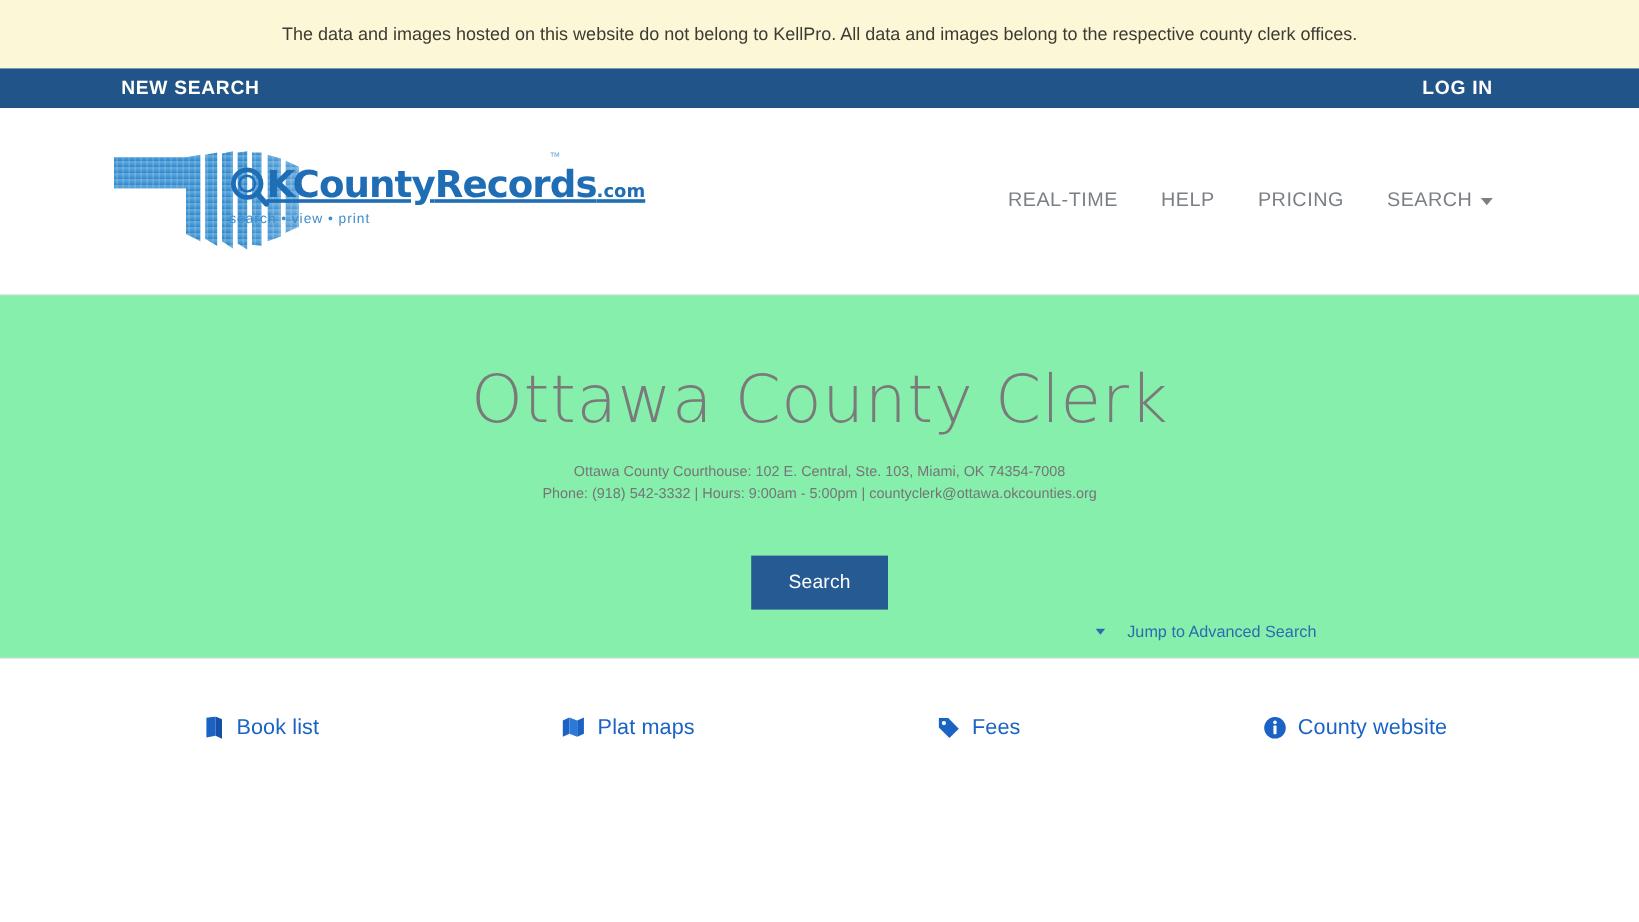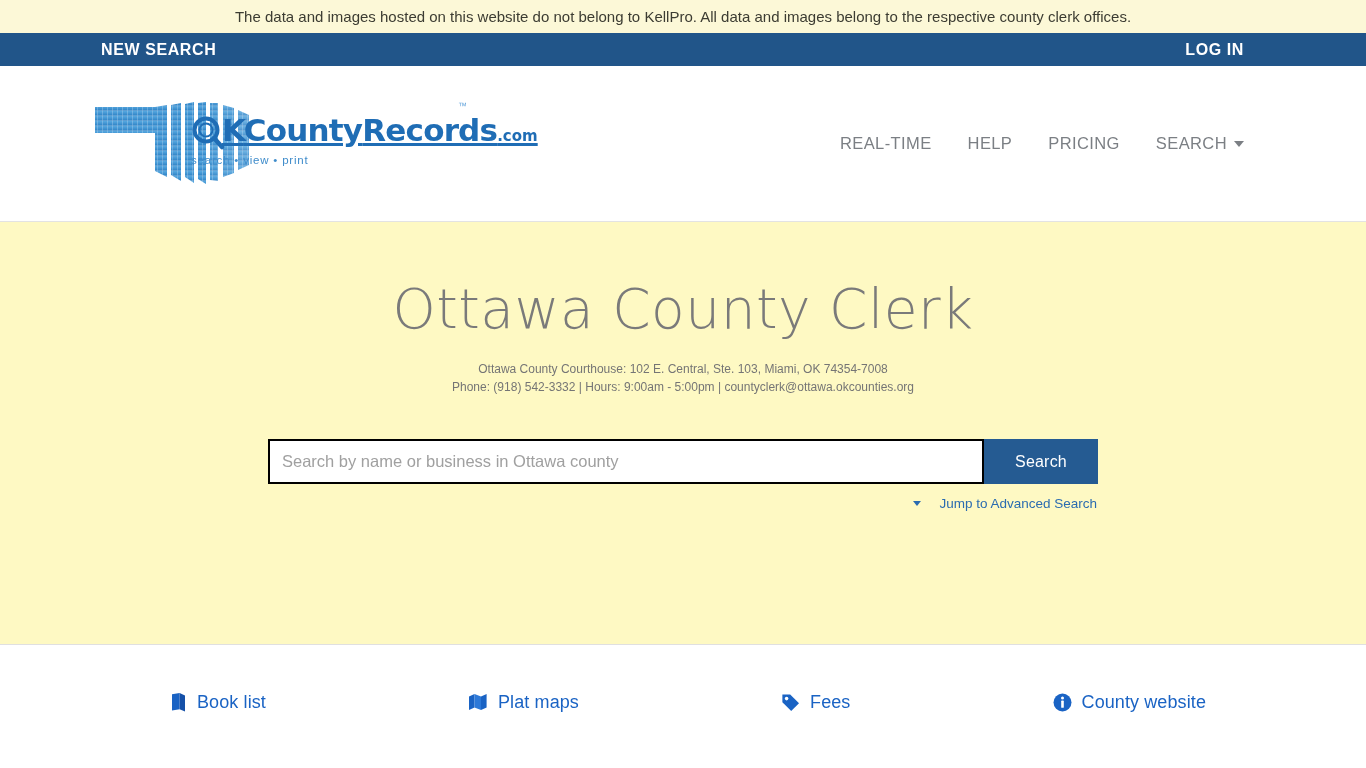--- a/index.html
+++ b/index.html
@@ -10,21 +10,21 @@
     height: 768px;
     overflow: hidden;
     background: #ffffff;
     font-family: "Liberation Sans", sans-serif;
     -webkit-font-smoothing: antialiased;
   }
 
   
   .disclaimer {
     background: #fcf8d7;
-    height: 33px;
+    height: 57px;
     display: flex;
     align-items: center;
     justify-content: center;
     color: #3c3c32;
     font-size: 15px;
     line-height: 1.2;
     padding: 0 20px;
     text-align: center;
   }
 
@@ -126,22 +126,22 @@
   .caret-down {
     width: 0; height: 0;
     border-left: 5px solid transparent;
     border-right: 5px solid transparent;
     border-top: 6px solid #7b7f84;
     display: inline-block;
   }
 
   
   .hero {
-    background: #fef9c3;
-    height: 423px;
+    background: #86efac;
+    height: 303px;
     border-bottom: 1px solid #e0e0e0;
     text-align: center;
     padding-top: 57px;
   }
   .hero h1 {
     margin: 0;
     font-size: 55px;
     font-weight: 200;
     color: #7a7a7a;
     letter-spacing: 0.5px;
@@ -306,23 +306,20 @@
 </div>
 
 <div class="hero">
   <h1>Ottawa County Clerk</h1>
   <div class="addr">
     <div>Ottawa County Courthouse: 102 E. Central, Ste. 103, Miami, OK 74354-7008</div>
     <div>Phone: (918) 542-3332 | Hours: 9:00am - 5:00pm | countyclerk@ottawa.okcounties.org</div>
   </div>
 
   <div class="searchrow">
-    <div class="search-field">
-      <input type="text" autofocus="" placeholder="Search by name or business in Ottawa county" style="">
-    </div>
     <button class="search-btn">Search</button>
   </div>
 
   <div class="adv-wrap">
     <a href="#" class="adv-link">
       <i class="caret-down-sm"></i>
       <span>Jump to Advanced Search</span>
     </a>
   </div>
 </div>

